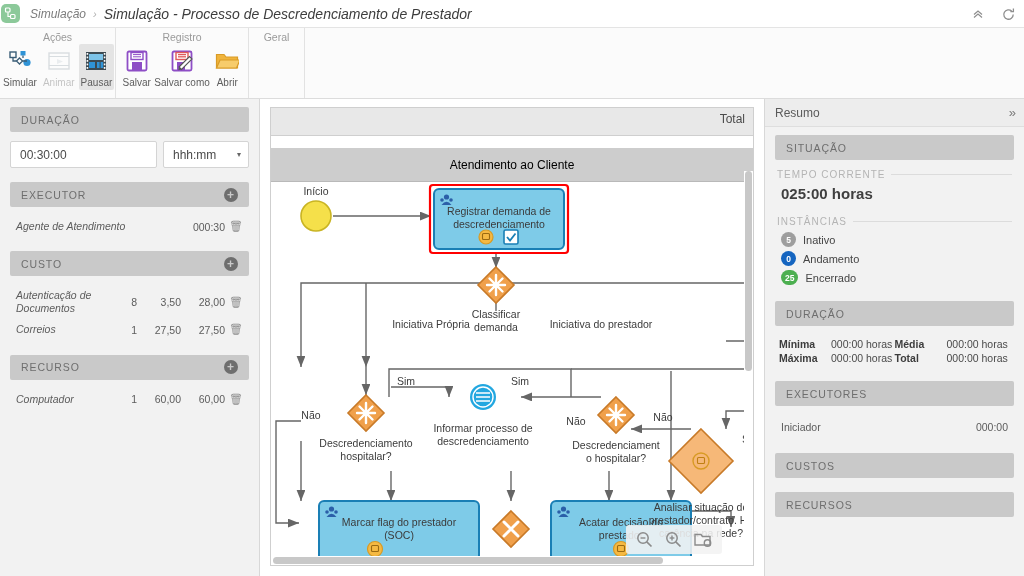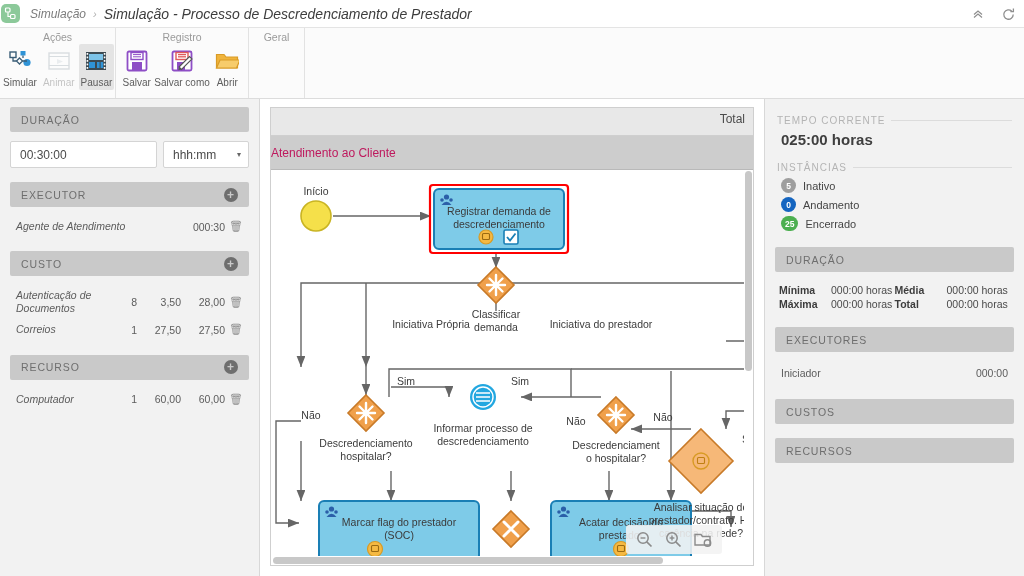--- a/index.html
+++ b/index.html
@@ -99,21 +99,21 @@
   .dur-line { display:flex; padding:1px 0; }
   .dur-line b { width:52px; font-weight:bold; color:#3d3d3d; }
   .exec-row { display:flex; font-size:10.5px; color:#5c5c5c; padding:6px 6px; }
   .exec-row .nm { flex:1; }
 
   
   .canvas-wrap { flex:1; background:#fff; position:relative; overflow:hidden; padding:8px 0 0 8px; }
   .canvas { position:absolute; inset:8px 10px 10px 10px; background:#fff; border:1px solid #cfcfcf; overflow:hidden; }
   .pool-head { height:28px; background:#e8e8e8; border-bottom:1px solid #cfcfcf; position:relative; }
   .pool-head .ttl { position:absolute; right:8px; top:4px; font-size:12px; color:#4b4b4b; white-space:nowrap; }
-  .lane-head { height:34px; background:#cdcdcd; border-bottom:1px solid #b9b9b9; display:flex; align-items:center; font-size:12px; color:#be185d; }
+  .lane-head { height:34px; background:#cdcdcd; border-bottom:1px solid #b9b9b9; display:flex; align-items:center; justify-content:center; font-size:12px; color:#000000;margin-top:12px; }
   .flow { position:absolute; left:0; top:63px; right:0; bottom:0; }
   .flow svg { position:absolute; left:0; top:0; }
 
   
   .vsb { position:absolute; right:0; top:63px; bottom:8px; width:9px; background:#fff; }
   .vsb .thumb { position:absolute; top:0; left:1px; width:7px; height:200px; background:#c8c8c8; border-radius:4px; }
   .hsb { position:absolute; left:0; right:9px; bottom:0; height:9px; background:#fff; }
   .hsb .thumb { position:absolute; left:2px; top:1px; height:7px; width:390px; background:#c8c8c8; border-radius:4px; }
 
   .zoomctl {
@@ -566,22 +566,29 @@
         <span class="zi">
           <svg width="18" height="17" viewBox="0 0 18 17">
               <path d="M1 3.5 h6 l1.4 2 h7.6 v8.5 H1 Z" fill="none" stroke="#8b8b8b" stroke-width="1.4"></path>
               <circle cx="13.5" cy="12" r="3.2" fill="none" stroke="#8b8b8b" stroke-width="1.4"></circle>
             </svg>
         </span>
       </div>
     </div>
 
     <div class="panel panel-right">
+      <div class="panel-head">
+        <span class="panel-title">Resumo</span>
+        <span class="panel-chev">»</span>
+      </div>
       <div class="panel-body">
 
+        <div class="sect">
+          <span>SITUAÇÃO</span>
+        </div>
 
         <div class="grp-label">
           <span>TEMPO CORRENTE</span>
           <span class="ln"></span>
         </div>
         <div class="cur-time">025:00 horas</div>
 
         <div class="grp-label">
           <span>INSTÂNCIAS</span>
           <span class="ln"></span>

